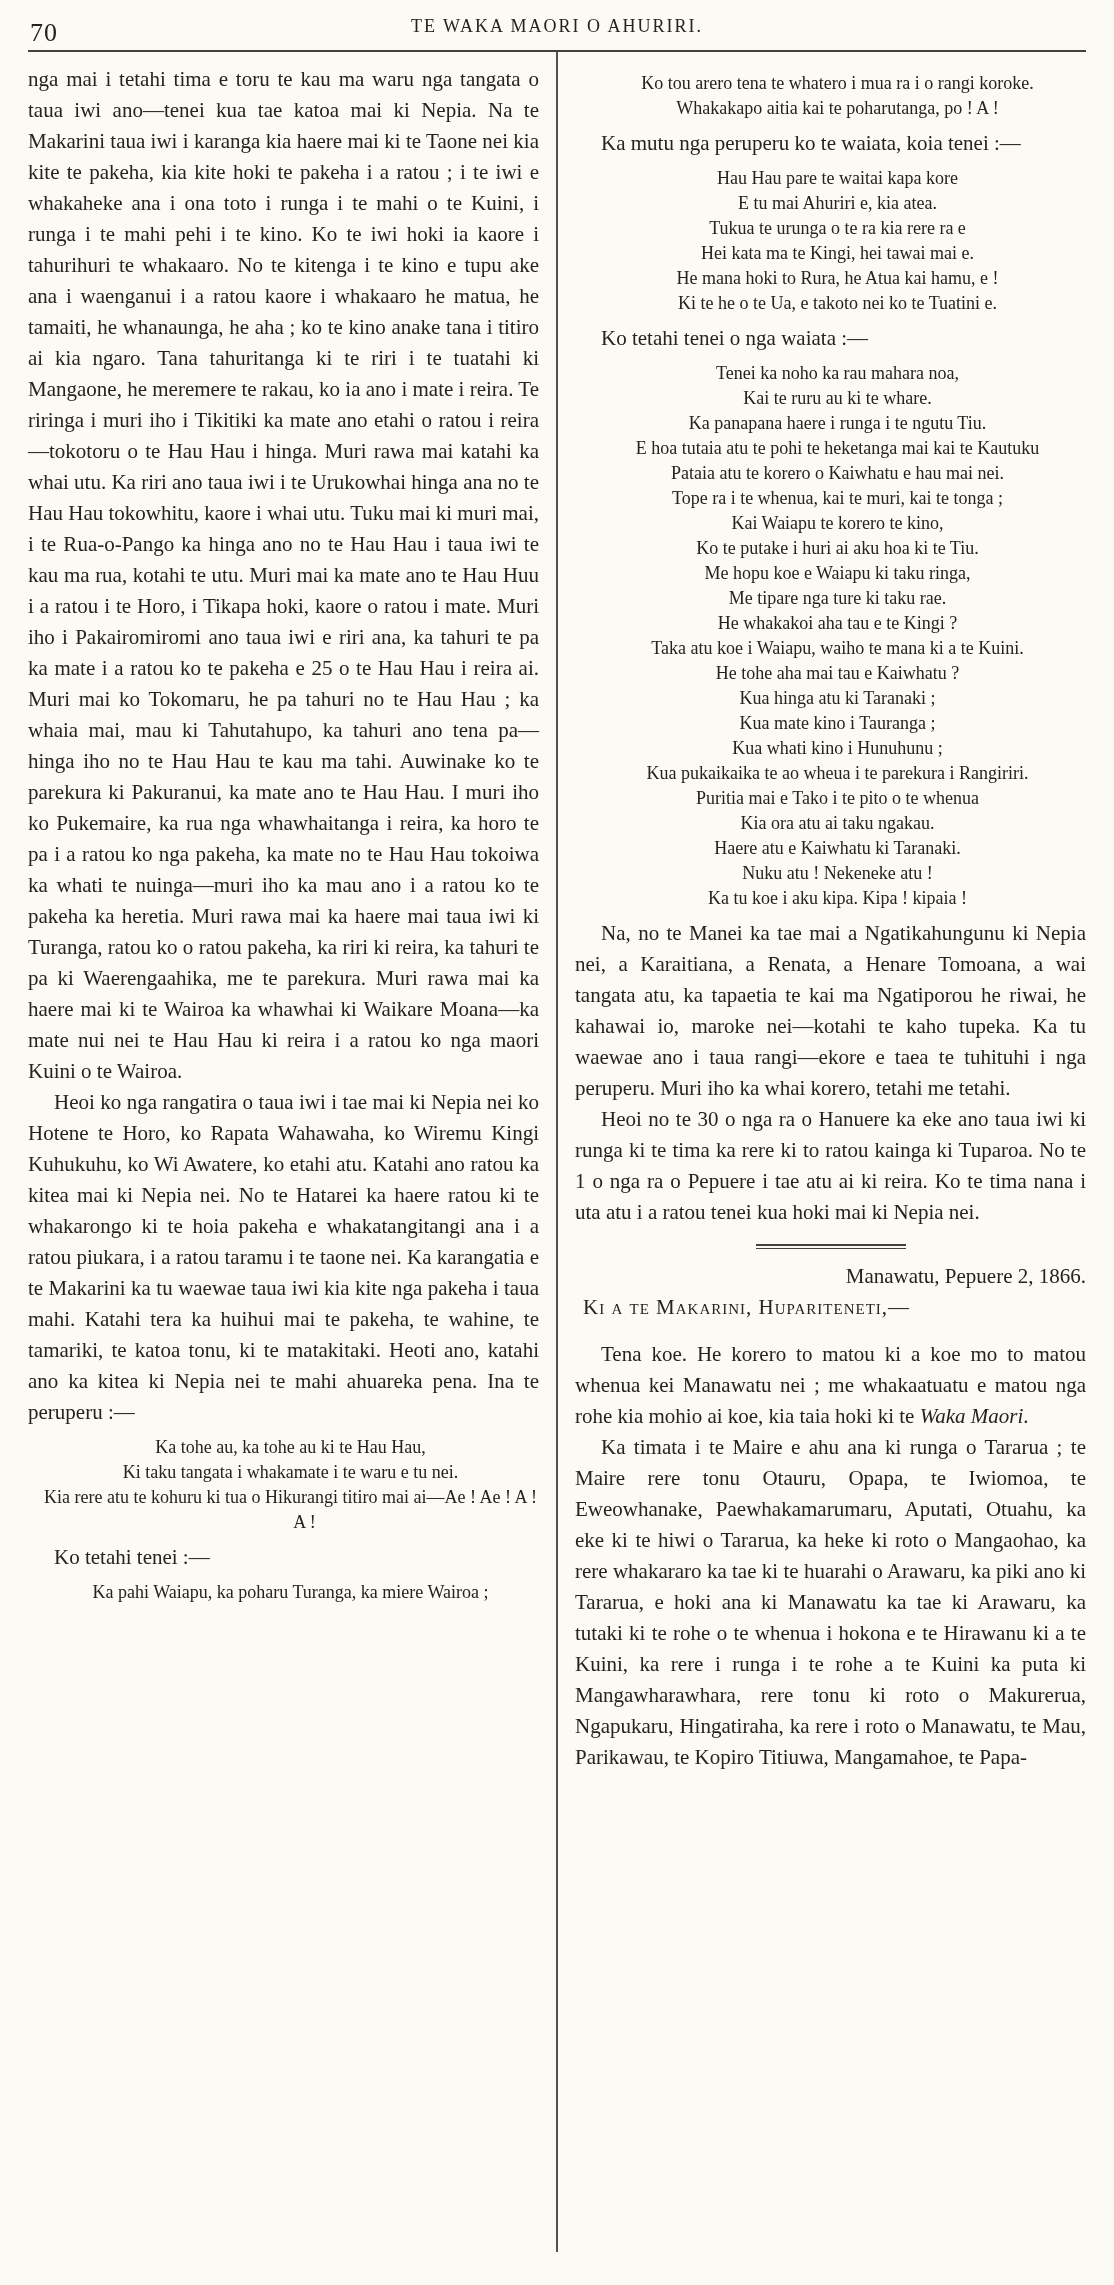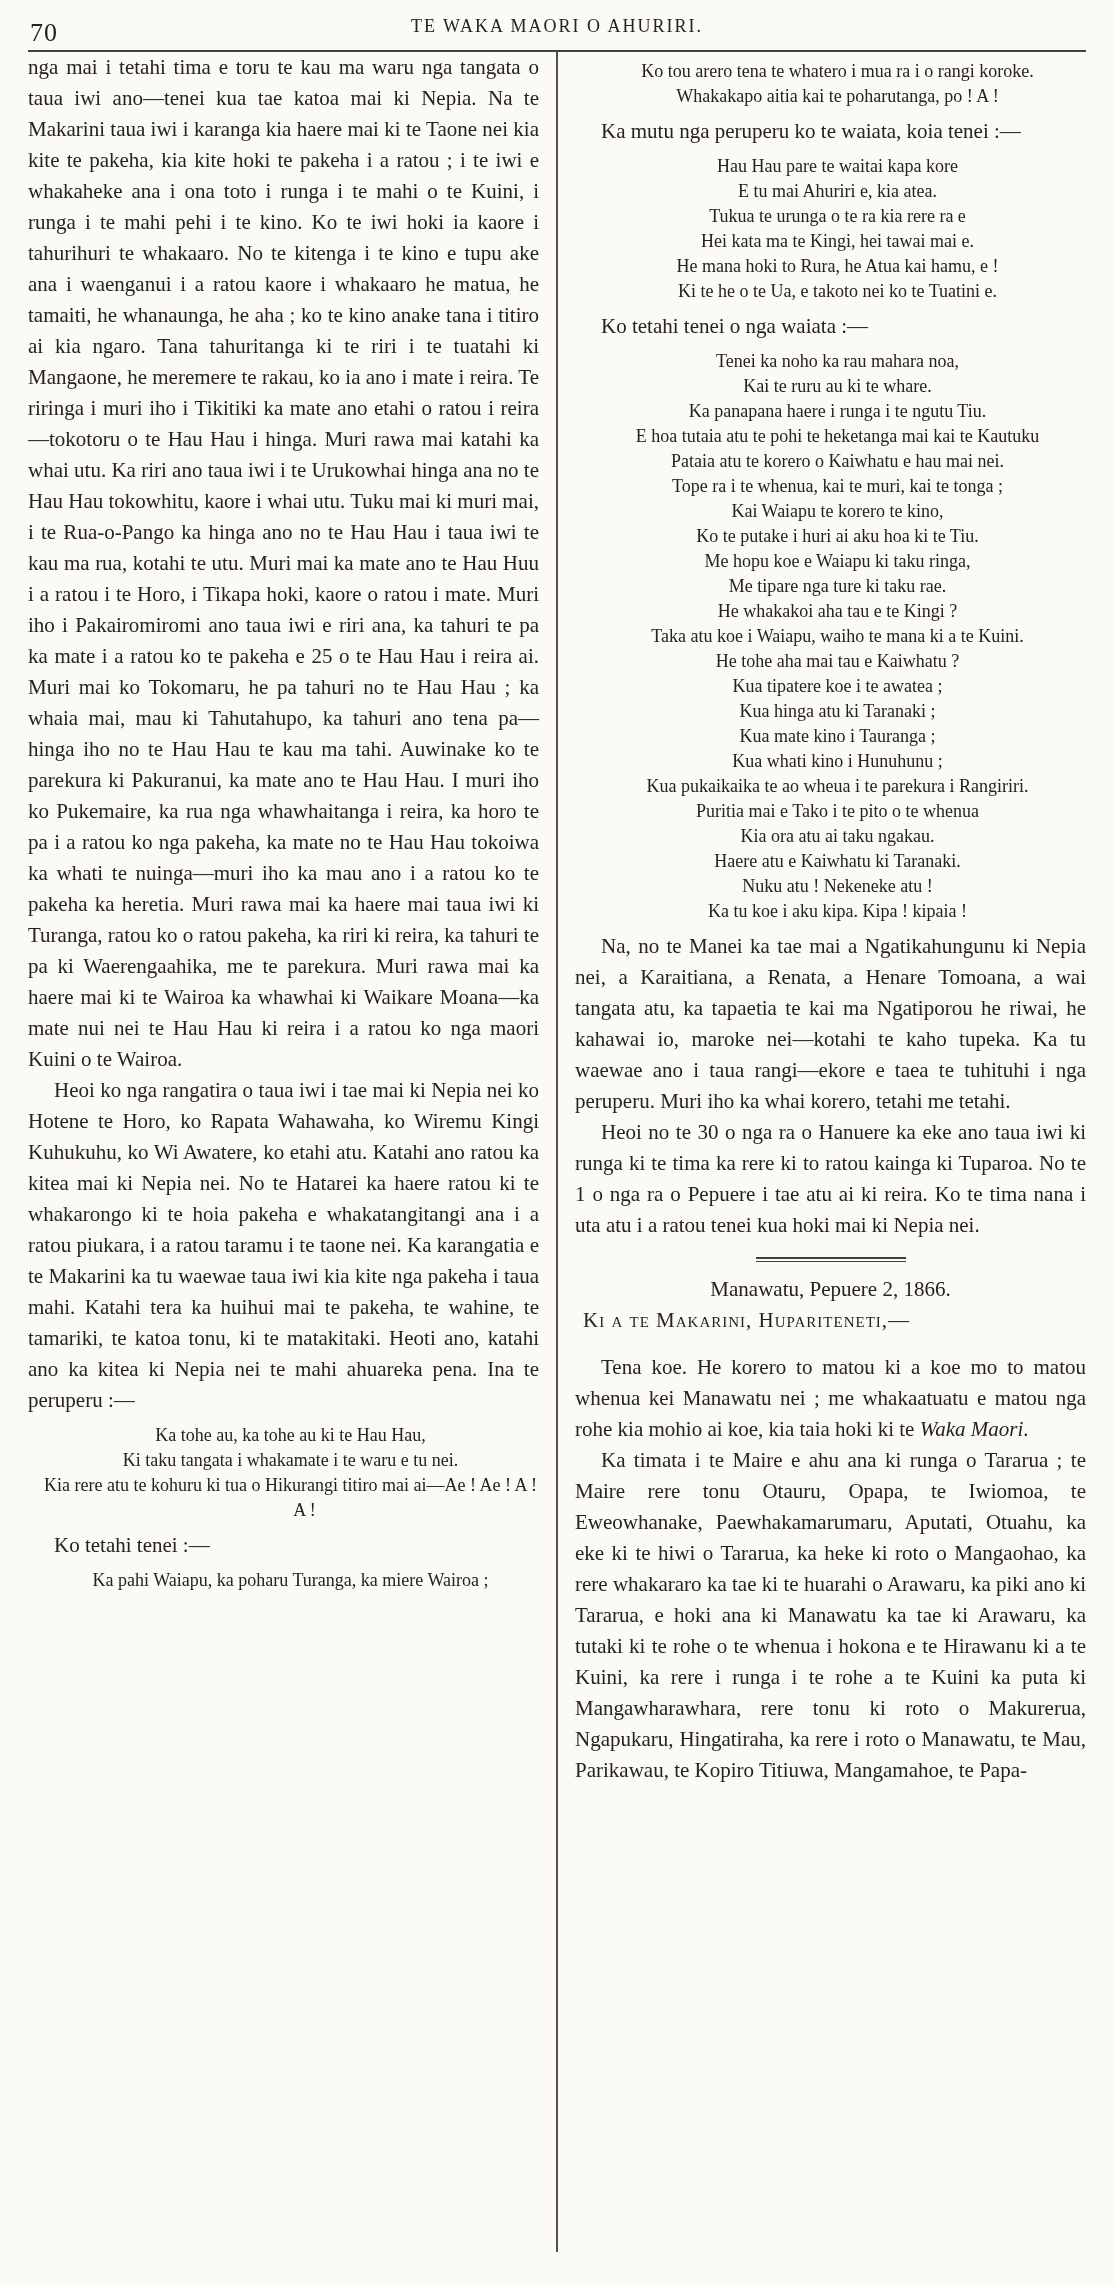--- a/index.html
+++ b/index.html
@@ -16,37 +16,37 @@
   .page-number {
     position:absolute; left:2px; top:6px;
     font-size:26px; letter-spacing:1px;
   }
   .paper-title {
     position:absolute; left:0; right:0; top:4px;
     text-align:center; font-size:18px; letter-spacing:2px;
   }
   .header-rule { border-top:2px solid #42403a; }
   .columns { display:flex; align-items:stretch; min-height:2200px; }
-  .col { width:50%; }
+  .col { width:50%; padding-top:12px; }
   .col.left  { padding-right:17px; }
   .col.right { padding-left:17px; }
   .divider { width:2px; background:#55514a; }
   p {
     font-size:21px; line-height:31px;
     text-align:justify; text-indent:26px;
   }
   p.noindent { text-indent:0; }
   .verse { margin:7px 0 7px 14px; }
   .verse-line {
     font-size:18px; line-height:25px;
     padding-left:28px; text-indent:-28px;
     text-align:center;
   }
   p.dateline {
-    text-align:center; text-indent:0; margin-top:10px;
+    text-align:right; text-indent:0; margin-top:10px;
   }
   p.salutation {
     font-variant:small-caps; letter-spacing:1px; text-indent:8px;
     margin-bottom:16px;
   }
   .double-rule {
     width:150px; height:5px;
     margin:16px auto 12px auto;
     border-top:2px solid #42403a;
     border-bottom:1px solid #42403a;
@@ -99,21 +99,20 @@
           <div class="verse-line">E hoa tutaia atu te pohi te heketanga mai kai te Kautuku</div>
           <div class="verse-line">Pataia atu te korero o Kaiwhatu e hau mai nei.</div>
           <div class="verse-line">Tope ra i te whenua, kai te muri, kai te tonga ;</div>
           <div class="verse-line">Kai Waiapu te korero te kino,</div>
           <div class="verse-line">Ko te putake i huri ai aku hoa ki te Tiu.</div>
           <div class="verse-line">Me hopu koe e Waiapu ki taku ringa,</div>
           <div class="verse-line">Me tipare nga ture ki taku rae.</div>
           <div class="verse-line">He whakakoi aha tau e te Kingi ?</div>
           <div class="verse-line">Taka atu koe i Waiapu, waiho te mana ki a te Kuini.</div>
           <div class="verse-line">He tohe aha mai tau e Kaiwhatu ?</div>
-          <div class="verse-line">Kua tipatere koe i te awatea ;</div>
           <div class="verse-line">Kua hinga atu ki Taranaki ;</div>
           <div class="verse-line">Kua mate kino i Tauranga ;</div>
           <div class="verse-line">Kua whati kino i Hunuhunu ;</div>
           <div class="verse-line">Kua pukaikaika te ao wheua i te parekura i Rangiriri.</div>
           <div class="verse-line">Puritia mai e Tako i te pito o te whenua</div>
           <div class="verse-line">Kia ora atu ai taku ngakau.</div>
           <div class="verse-line">Haere atu e Kaiwhatu ki Taranaki.</div>
           <div class="verse-line">Nuku atu ! Nekeneke atu !</div>
           <div class="verse-line">Ka tu koe i aku kipa. Kipa ! kipaia !</div>
         </div>

